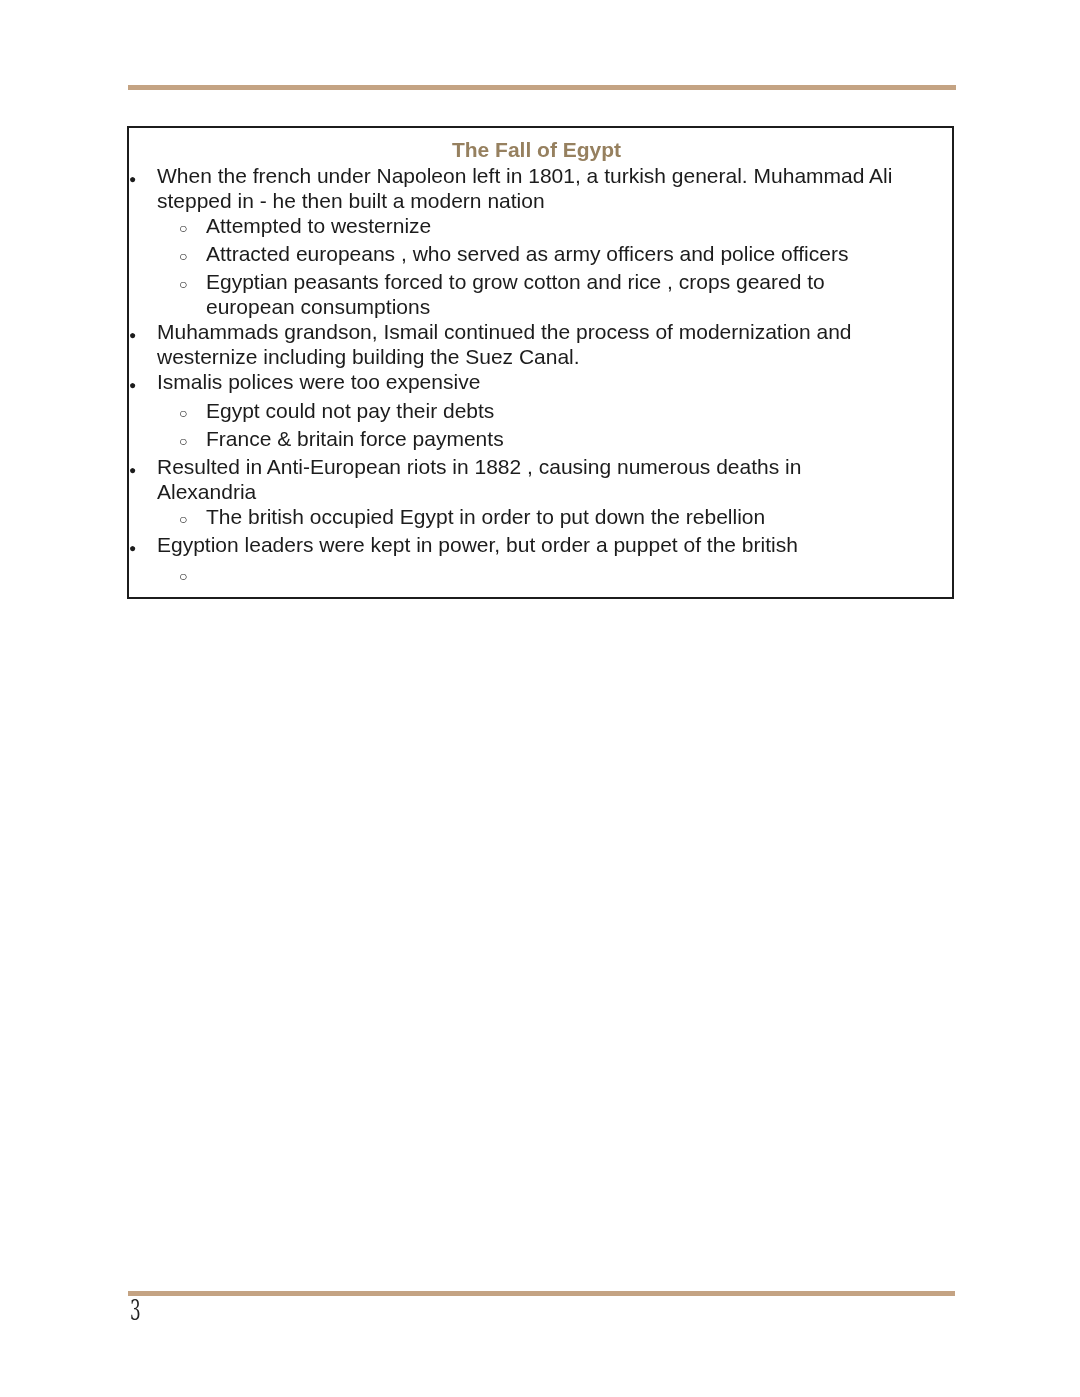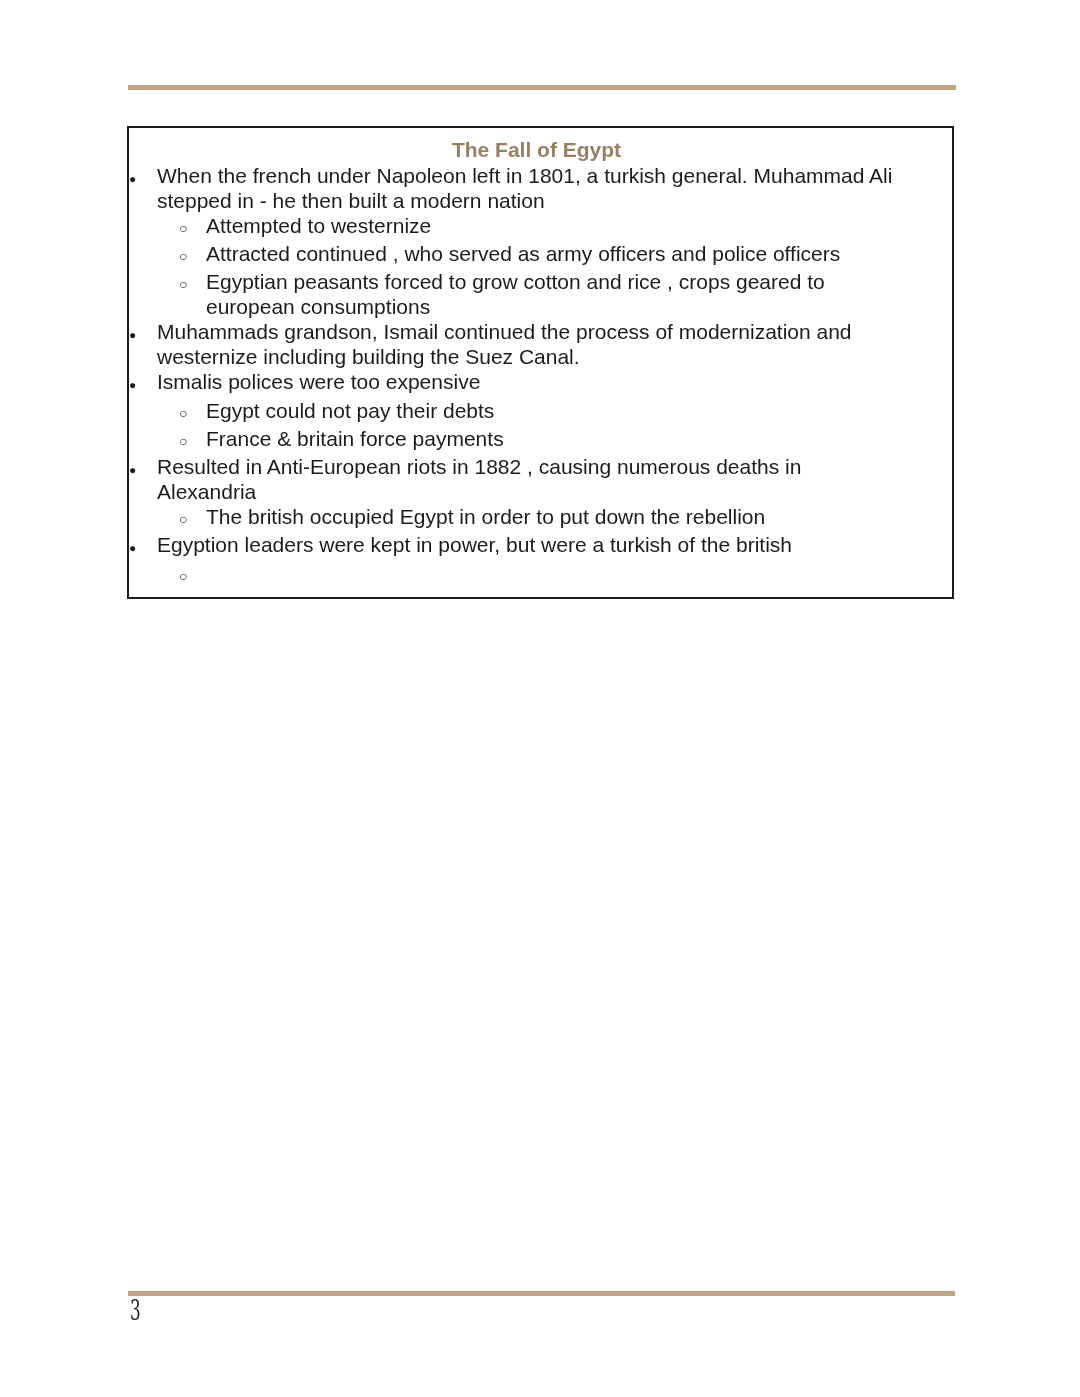--- a/index.html
+++ b/index.html
@@ -110,21 +110,21 @@
       <div class="item lvl1">
         <span class="bullet b1"></span>
         <span class="item-text">When the french under Napoleon left in 1801, a turkish general. Muhammad Ali stepped in - he then built a modern nation</span>
       </div>
       <div class="item lvl2">
         <span class="bullet b2"></span>
         <span class="item-text">Attempted to westernize</span>
       </div>
       <div class="item lvl2">
         <span class="bullet b2"></span>
-        <span class="item-text">Attracted continued , who served as army officers and police officers</span>
+        <span class="item-text">Attracted europeans , who served as army officers and police officers</span>
       </div>
       <div class="item lvl2">
         <span class="bullet b2"></span>
         <span class="item-text">Egyptian peasants forced to grow cotton and rice , crops geared to european consumptions</span>
       </div>
       <div class="item lvl1">
         <span class="bullet b1"></span>
         <span class="item-text">Muhammads grandson, Ismail continued the process of modernization and westernize including building the Suez Canal.</span>
       </div>
       <div class="item lvl1">
@@ -142,21 +142,21 @@
       <div class="item lvl1">
         <span class="bullet b1"></span>
         <span class="item-text">Resulted in Anti-European riots in 1882 , causing numerous deaths in Alexandria</span>
       </div>
       <div class="item lvl2">
         <span class="bullet b2"></span>
         <span class="item-text">The british occupied Egypt in order to put down the rebellion</span>
       </div>
       <div class="item lvl1">
         <span class="bullet b1"></span>
-        <span class="item-text">Egyption leaders were kept in power, but were a turkish of the british</span>
+        <span class="item-text">Egyption leaders were kept in power, but order a puppet of the british</span>
       </div>
       <div class="item lvl2">
         <span class="bullet b2"></span>
       </div>
     </div>
   </div>
 
   <div class="footer-rule"></div>
   <div class="page-number">3</div>
 

